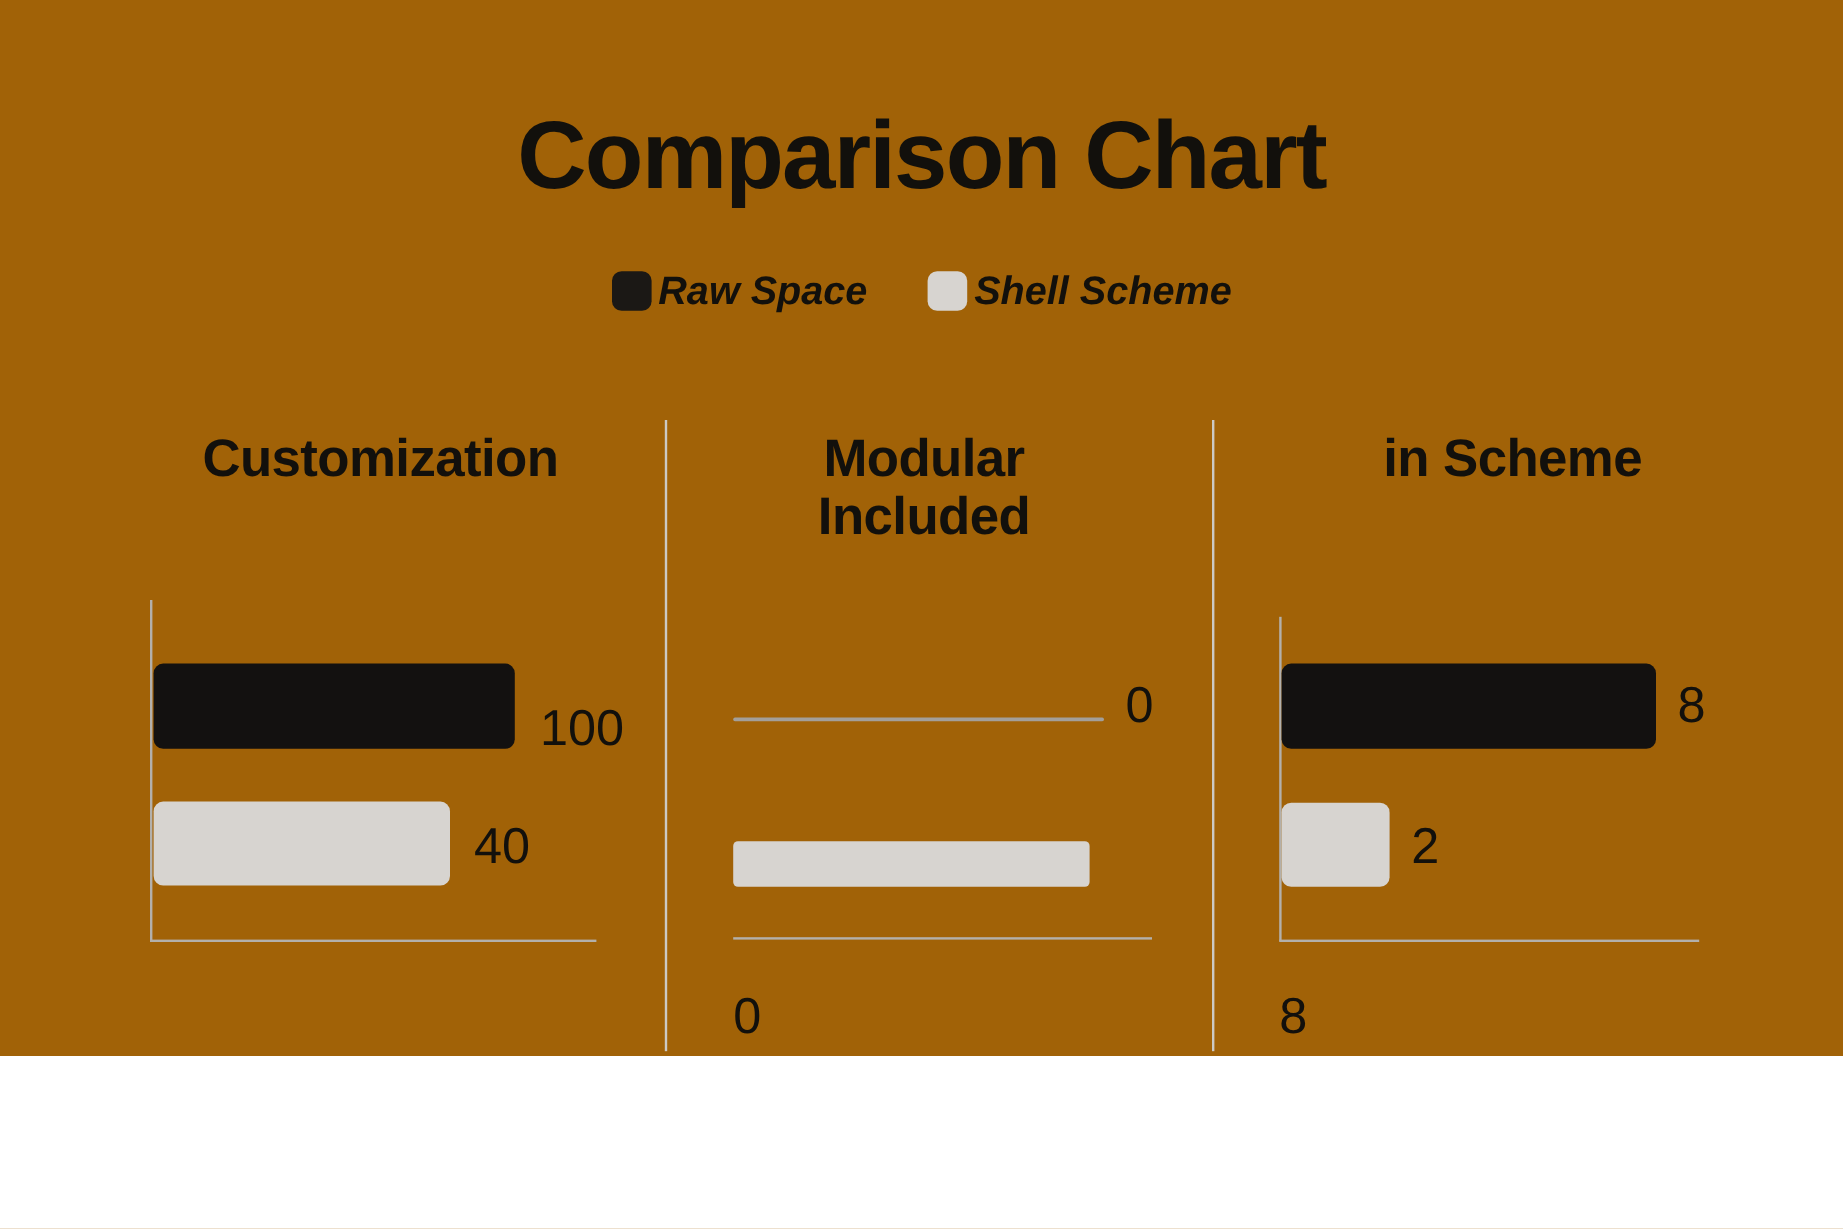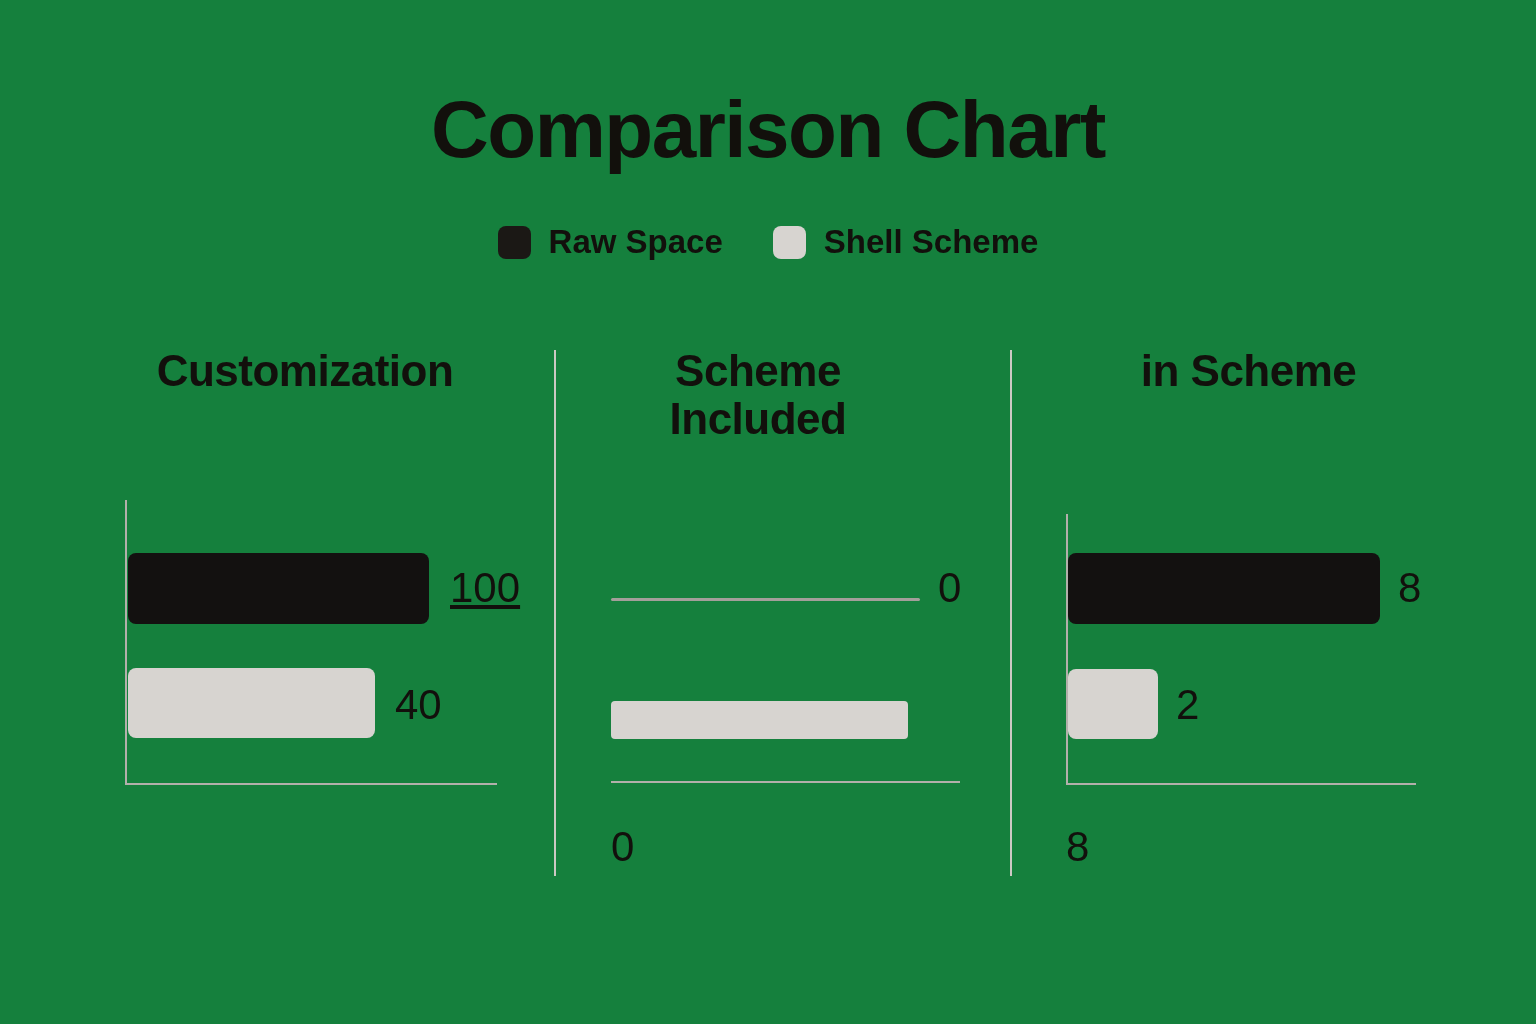--- a/index.html
+++ b/index.html
@@ -1,35 +1,35 @@
 <!DOCTYPE html>
 <html><head>
 <meta charset="utf-8">
 <style>
   html,body{margin:0;padding:0;}
   .stage{
-    position:relative;width:1536px;height:1024px;overflow:hidden;
-    background:#15803d;color:#12100c;
+    position:relative;width:1536px;height:880px;overflow:hidden;
+    background:#a16207;color:#12100c;
     font-family:"Liberation Sans","DejaVu Sans",sans-serif;
   }
   .main-title{
     position:absolute;left:0;top:86px;width:1536px;margin:0;
     text-align:center;font-size:80px;line-height:88px;font-weight:700;
     letter-spacing:-1.5px;
   }
   .legend{
     position:absolute;left:0;top:224px;width:1536px;
     display:flex;justify-content:center;align-items:center;gap:50px;
   }
-  .legend-item{display:flex;align-items:center;gap:18px;}
+  .legend-item{display:flex;align-items:center;gap:6px;font-style:italic;}
   .swatch{width:33px;height:33px;border-radius:8px;background:#1b1815;}
   .legend-label{font-size:33px;line-height:36px;font-weight:700;white-space:nowrap;}
   .divider{position:absolute;background:#ccc9c4;}
   .panel-title{
-    position:absolute;margin:0;text-align:center;
+    position:absolute;margin:12px;text-align:center;
     font-size:44px;line-height:48px;font-weight:700;letter-spacing:-0.5px;
   }
   .panel-title .tl{display:block;}
   .axis{position:absolute;background:#b3b0ab;}
   .bar{position:absolute;border-radius:8px;background:#d7d4d0;}
   .bar.dark{background:#131110;}
   .bar.thin{border-radius:4px;}
   .zero-line{position:absolute;background:#a39f9a;border-radius:2px;}
   .val-label,.bottom-label{
     position:absolute;font-size:42px;line-height:42px;font-weight:400;
@@ -57,28 +57,28 @@
   <div class="divider" style="background: rgb(204, 201, 196); position: absolute; left: 554px; top: 350px; width: 2px; height: 526px;"></div>
   <div class="divider" style="background: rgb(204, 201, 196); position: absolute; left: 1010px; top: 350px; width: 2px; height: 526px;"></div>
 
   <section>
     <h2 class="panel-title" style="position: absolute; left: 100px; top: 347px; width: 410px;">
       <span class="tl">Customization</span>
     </h2>
     <div class="axis" style="background: rgb(179, 176, 171); position: absolute; left: 125px; top: 500px; width: 2px; height: 284px;"></div>
     <div class="axis" style="background: rgb(179, 176, 171); position: absolute; left: 125px; top: 783px; width: 372px; height: 2px;"></div>
     <div class="bar dark" style="background: rgb(19, 17, 16); position: absolute; left: 128px; top: 553px; width: 301px; height: 71px;"></div>
-    <div class="val-label" style="position: absolute; left: 450px; top: 567px; text-decoration: underline;">100</div>
+    <div class="val-label" style="position: absolute; left: 450px; top: 586px;">100</div>
     <div class="bar" style="background: rgb(215, 212, 208); position: absolute; left: 128px; top: 668px; width: 247px; height: 70px;"></div>
     <div class="val-label" style="position: absolute; left: 395px; top: 684px; text-align: center;">40</div>
   </section>
 
   <section>
     <h2 class="panel-title" style="position: absolute; left: 558px; top: 347px; width: 400px;">
-      <span class="tl">Scheme</span>
+      <span class="tl">Modular</span>
       <span class="tl">Included</span>
     </h2>
     <div class="zero-line" style="background: rgb(163, 159, 154); position: absolute; left: 611px; top: 598px; width: 309px; height: 3px;"></div>
     <div class="val-label" style="position: absolute; left: 938px; top: 567px;">0</div>
     <div class="bar thin" style="background: rgb(215, 212, 208); position: absolute; left: 611px; top: 701px; width: 297px; height: 38px;"></div>
     <div class="axis" style="background: rgb(179, 176, 171); position: absolute; left: 611px; top: 781px; width: 349px; height: 2px;"></div>
     <div class="bottom-label" style="position: absolute; left: 611px; top: 826px;">0</div>
   </section>
 
   <section>

